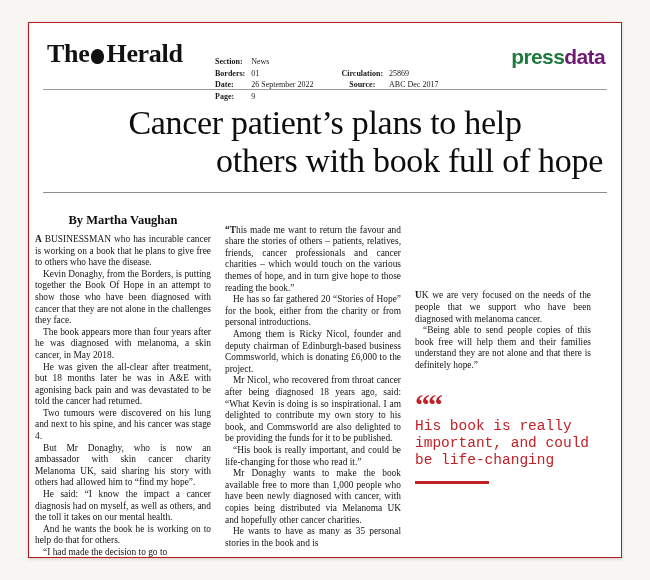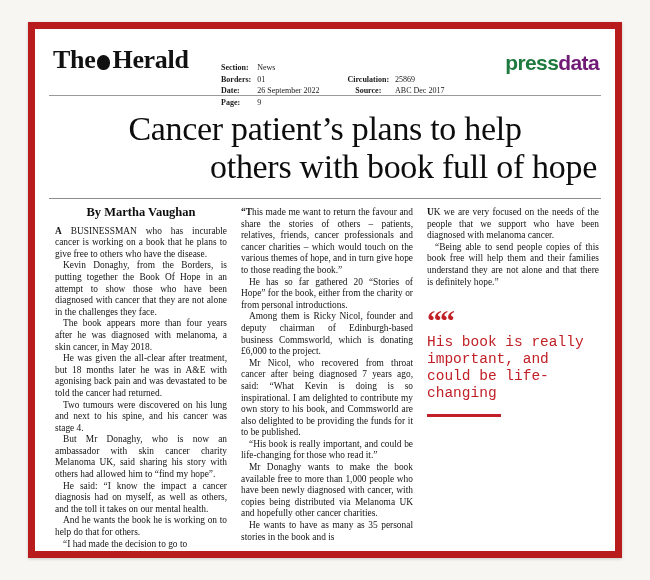--- a/index.html
+++ b/index.html
@@ -20,21 +20,21 @@
     background: #f7f6f3;
     box-sizing: border-box;
   }
   .clipping {
     position: absolute;
     left: 28px;
     top: 22px;
     width: 594px;
     height: 536px;
     background: #ffffff;
-    border: 7px solid #b91c1c;
+    border: 1px solid #b91c1c;
     box-shadow: 0 1px 3px rgba(0,0,0,0.18);
     box-sizing: border-box;
     overflow: hidden;
   }
 
   
   .masthead {
     position: relative;
     height: 62px;
     padding: 10px 16px 0 16px;
@@ -105,24 +105,25 @@
 
   .rule2 {
     height: 1px;
     background: #8d8d8d;
     margin: 6px 14px 0 14px;
   }
 
   
   .cols {
     display: flex;
-    padding: 8px 16px 0 20px;
+    padding: 8px 16px 0 6px;
     box-sizing: border-box;
     gap: 14px;
     height: 380px;
+    align-items: center;
   }
   .col {
     width: 176px;
     font-family: "Liberation Serif", serif;
     font-size: 9.4px;
     line-height: 11.6px;
     color: #141414;
     text-align: justify;
     position: relative;
   }
@@ -236,21 +237,21 @@
         <p>But Mr Donaghy, who is now an ambassador with skin cancer charity Melanoma UK, said sharing his story with others had allowed him to “find my hope”.</p>
         <p>He said: “I know the impact a cancer diagnosis had on myself, as well as others, and the toll it takes on our mental health.</p>
         <p>And he wants the book he is working on to help do that for others.</p>
         <p>“I had made the decision to go to</p>
       </div>
 
       <div class="col">
         <p class="first">“This made me want to return the favour and share the stories of others – patients, relatives, friends, cancer professionals and cancer charities – which would touch on the various themes of hope, and in turn give hope to those reading the book.”</p>
         <p>He has so far gathered 20 “Stories of Hope” for the book, either from the charity or from personal introductions.</p>
         <p>Among them is Ricky Nicol, founder and deputy chairman of Edinburgh-based business Commsworld, which is donating £6,000 to the project.</p>
-        <p>Mr Nicol, who recovered from throat cancer after being diagnosed 7 years ago, said: “What Kevin is doing is so inspirational. I am delighted to contribute my own story to his book, and Commsworld are also delighted to be providing the funds for it to be published.</p>
+        <p>Mr Nicol, who recovered from throat cancer after being diagnosed 18 years ago, said: “What Kevin is doing is so inspirational. I am delighted to contribute my own story to his book, and Commsworld are also delighted to be providing the funds for it to be published.</p>
         <p>“His book is really important, and could be life-changing for those who read it.”</p>
         <p>Mr Donaghy wants to make the book available free to more than 1,000 people who have been newly diagnosed with cancer, with copies being distributed via Melanoma UK and hopefully other cancer charities.</p>
         <p>He wants to have as many as 35 personal stories in the book and is</p>
       </div>
 
       <div class="col">
         <p class="first">UK we are very focused on the needs of the people that we support who have been diagnosed with melanoma cancer.</p>
         <p>“Being able to send people copies of this book free will help them and their families understand they are not alone and that there is definitely hope.”</p>
         <div class="pullquote">
           <div class="quotemark">““</div>

